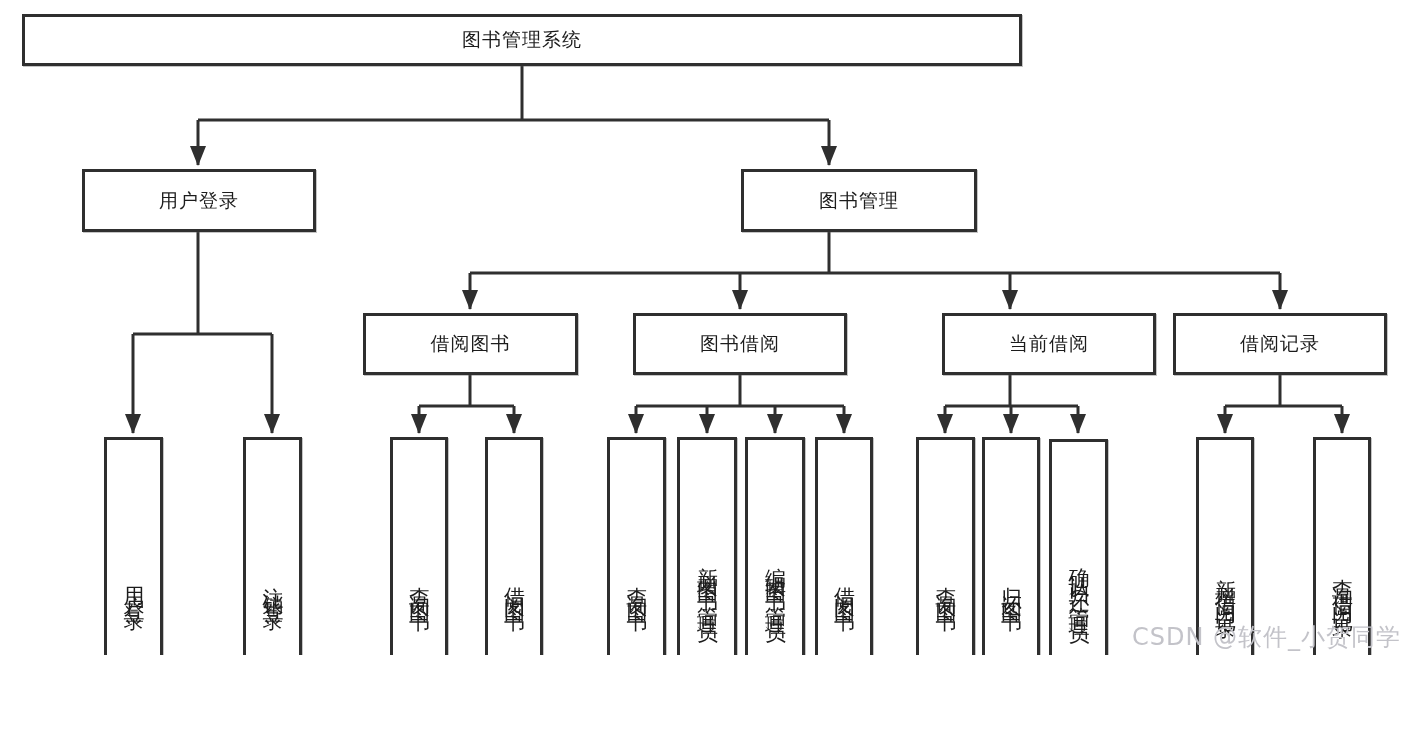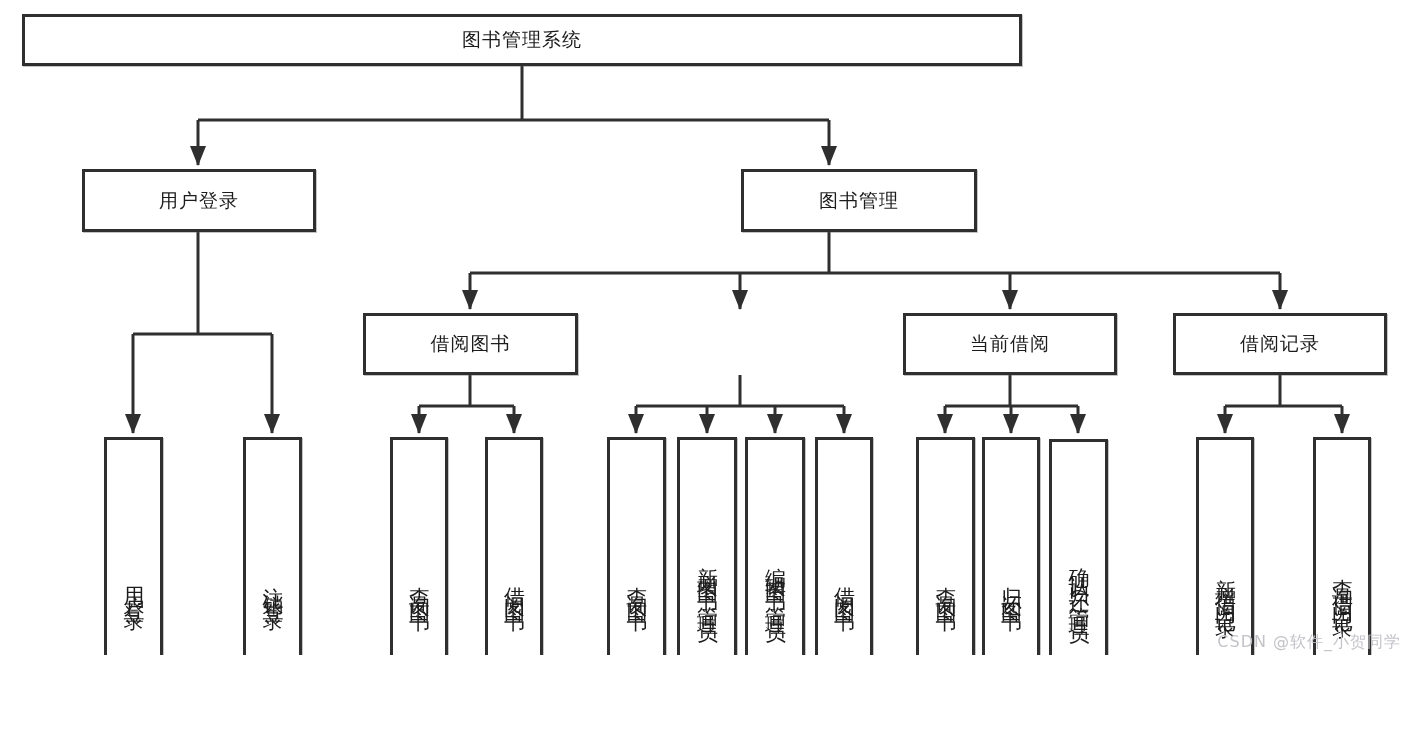--- a/index.html
+++ b/index.html
@@ -47,21 +47,21 @@
     font-size:21px;
     line-height:1;
     letter-spacing:8px;
     color:var(--text);
     white-space:nowrap;
   }
   .watermark{
     position:absolute;
     right:4px;
     bottom:2px;
-    font-size:16px;
+    font-size:24px;
     color:var(--watermark);
     letter-spacing:1px;
     z-index:10;
     white-space:nowrap;
   }
 </style>
 </head>
 <body>
 
 <div class="canvas">
@@ -121,21 +121,24 @@
   <div class="node" style="left:82px;top:169px;width:234px;height:63px">
     <span class="hlabel">用户登录</span>
   </div>
   <div class="node" style="left:741px;top:169px;width:236px;height:63px">
     <span class="hlabel">图书管理</span>
   </div>
 
   <div class="node" style="left:363px;top:313px;width:215px;height:62px">
     <span class="hlabel">借阅图书</span>
   </div>
-  <div class="node" style="left:903px;top:313px;width:214px;height:62px">
+  <div class="node" style="left:633px;top:313px;width:214px;height:62px">
+    <span class="hlabel">图书借阅</span>
+  </div>
+  <div class="node" style="left:942px;top:313px;width:214px;height:62px">
     <span class="hlabel">当前借阅</span>
   </div>
   <div class="node" style="left:1173px;top:313px;width:214px;height:62px">
     <span class="hlabel">借阅记录</span>
   </div>
 
   <div class="node" style="left:104px;top:437px;width:59px;height:298px">
     <span class="vlabel">用户登录</span>
   </div>
   <div class="node" style="left:243px;top:437px;width:59px;height:298px">

